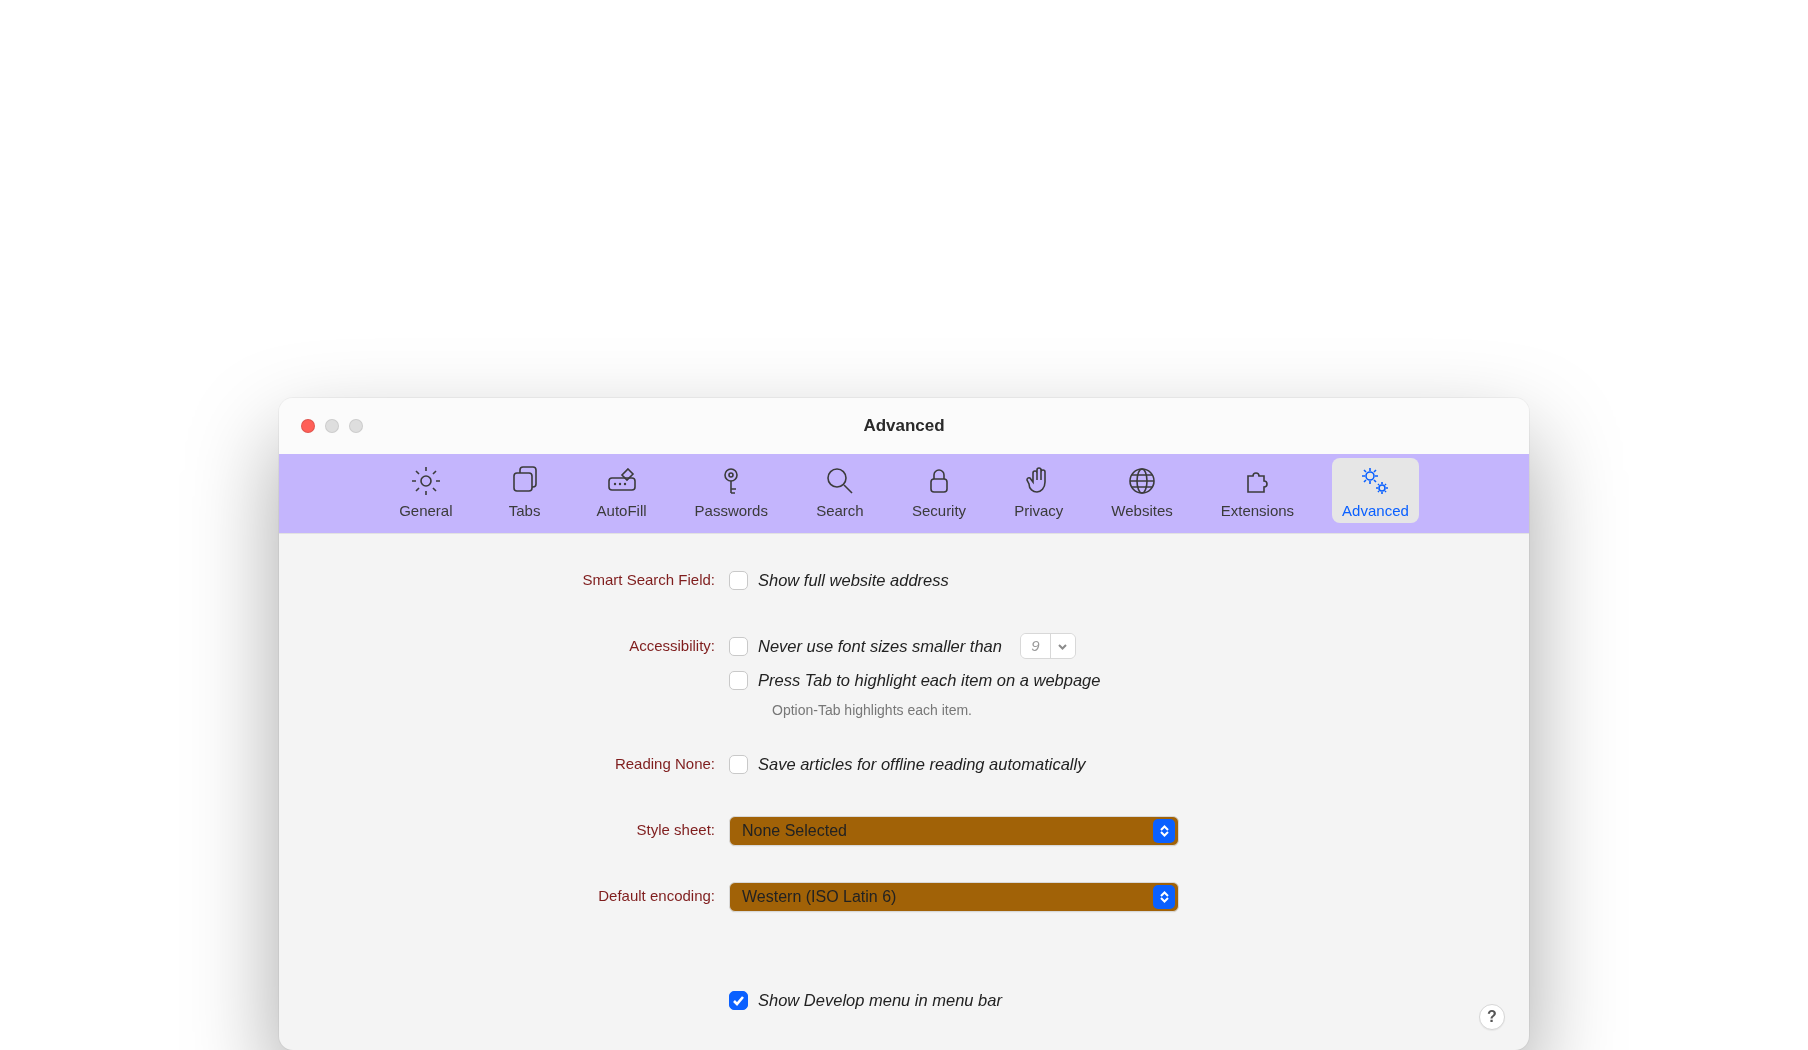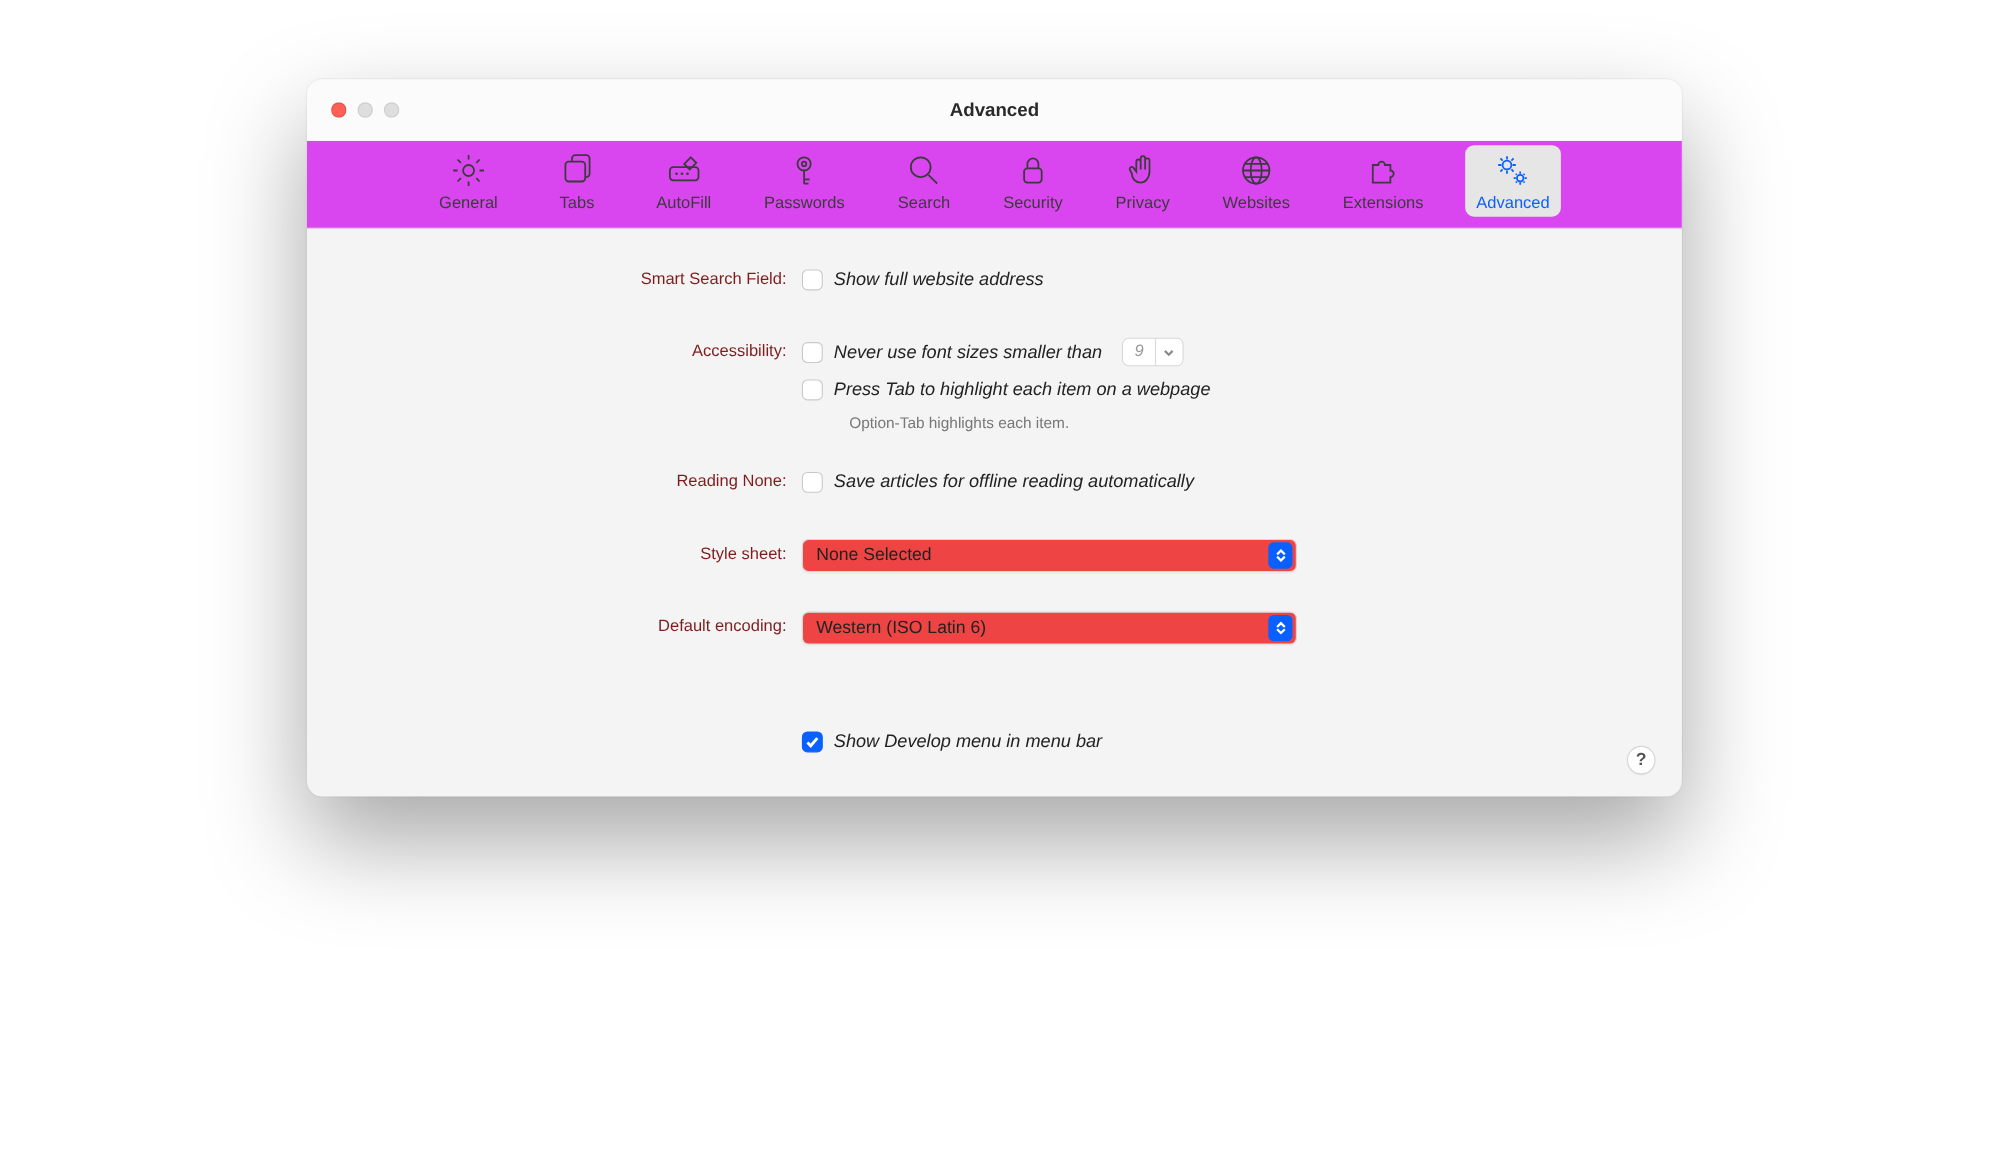--- a/index.html
+++ b/index.html
@@ -4,22 +4,22 @@
 <style>
   * { box-sizing: border-box; }
   html, body {
     margin: 0; padding: 0;
     width: 1808px; height: 1050px;
     font-family: -apple-system, "Helvetica Neue", Helvetica, Arial, sans-serif;
     background: transparent;
   }
   .stage {
     width: 1808px; height: 1050px;
-    display: flex; align-items: flex-start; justify-content: center;
-    padding-top: 72px;
+    display: flex; align-items: flex-end; justify-content: center;
+    padding-top: 50px;
   }
   .window {
     width: 1250px;
     background: #f4f4f4;
     border-radius: 14px;
     box-shadow: 0 40px 90px rgba(0,0,0,0.35), 0 0 0 1px rgba(0,0,0,0.04);
     overflow: hidden;
     position: relative;
   }
   .titlebar {
@@ -35,21 +35,21 @@
   .tl { width: 14px; height: 14px; border-radius: 50%; }
   .tl.red { background: #ff5f57; border: 0.5px solid rgba(0,0,0,0.12); }
   .tl.grey { background: #dedede; border: 0.5px solid rgba(0,0,0,0.08); }
   .title {
     margin: 0 auto;
     font-size: 17px;
     font-weight: 700;
     color: #2a2a2a;
   }
   .toolbar {
-    background: #d946ef;
+    background: #c4b5fd;
     border-bottom: 1px solid #e2e2e2;
     display: flex; justify-content: center;
     gap: 28px;
     padding: 4px 0 10px 0;
   }
   .tab {
     display: flex; flex-direction: column; align-items: center;
     gap: 4px;
     padding: 6px 10px 4px 10px;
     border-radius: 8px;
@@ -112,21 +112,21 @@
     background: #fff;
   }
   .stepper .btn {
     width: 24px; display:flex; align-items:center; justify-content:center;
     background: #fff;
   }
   .stepper .btn svg { width:11px; height:11px; stroke:#8b8b8b; stroke-width:2; fill:none;}
 
   .select {
     width: 450px; height: 30px;
-    background: #ef4444; border: 1px solid #d8d8d8; border-radius: 6px;
+    background: #a16207; border: 1px solid #d8d8d8; border-radius: 6px;
     display: flex; align-items: center; justify-content: space-between;
     padding: 0 0 0 12px;
     font-size: 16px; color: #222;
     box-shadow: 0 1px 1px rgba(0,0,0,0.03);
     gap: 33px;
   }
   .select .caret {
     width: 22px; height: 24px; margin: 3px;
     background: #0a60ff; border-radius: 5px;
     display:flex; flex-direction:column; align-items:center; justify-content:center;

